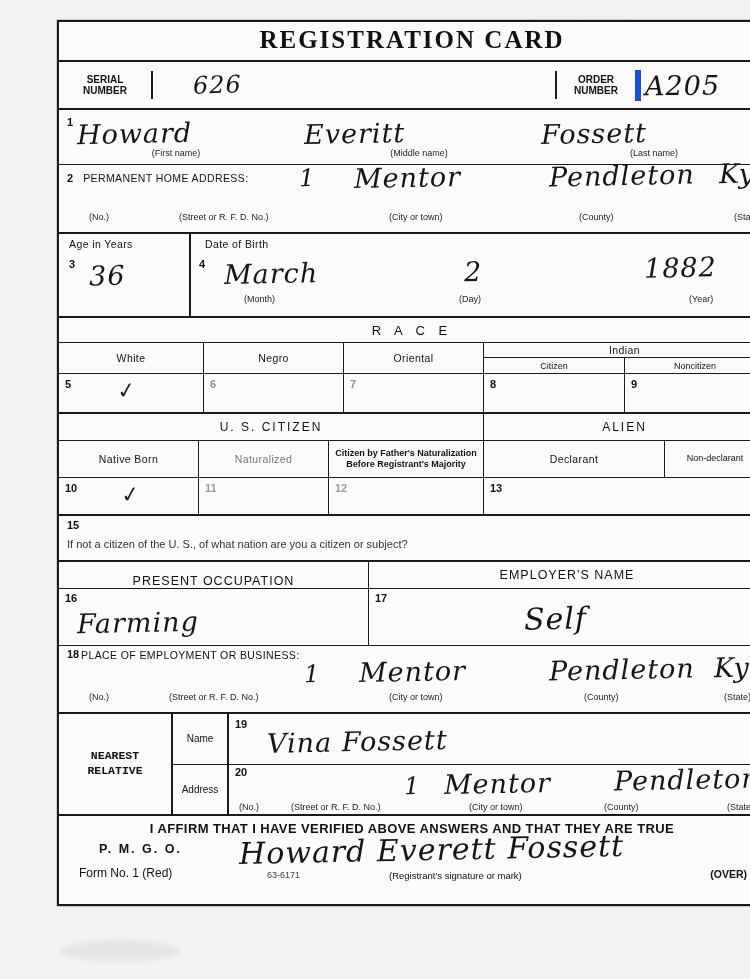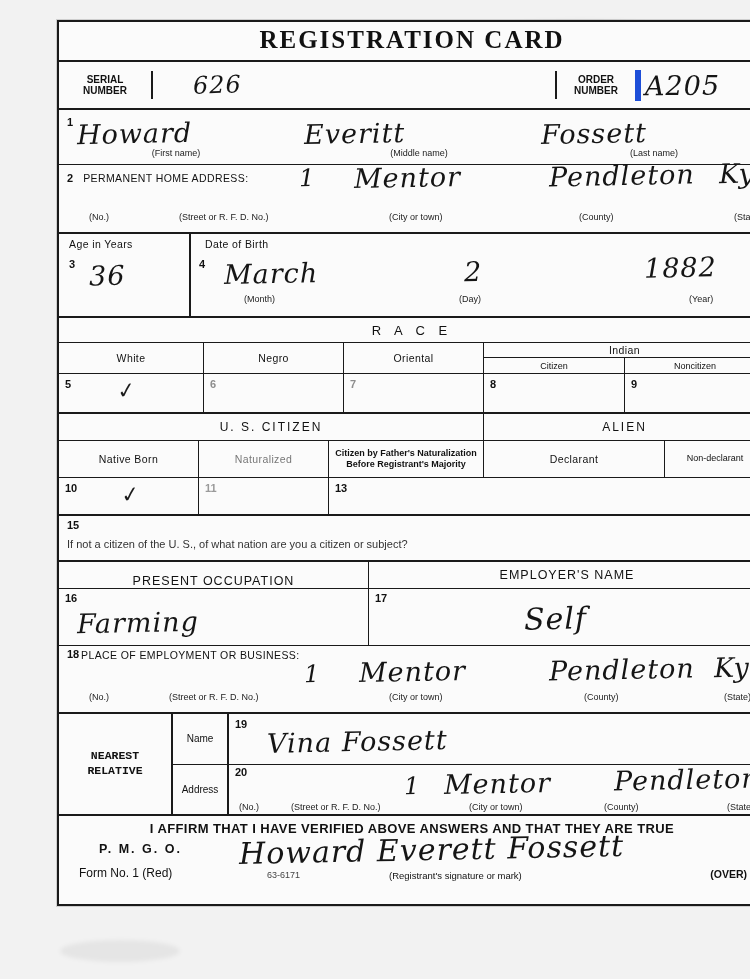--- a/index.html
+++ b/index.html
@@ -370,20 +370,23 @@
       </div>
     </div>
     <div class="cit-boxes">
       <div style="width:140px;border-right:1px solid #1a1a1a;">
         <span class="num cellnum">10</span>
         <span class="check" style="position:absolute;left:62px;top:4px;">✓</span>
       </div>
       <div style="width:130px;border-right:1px solid #1a1a1a;">
         <span class="num cellnum" style="color:#9a9a9a;">11</span>
       </div>
+      <div style="width:155px;border-right:1px solid #1a1a1a;">
+        <span class="num cellnum" style="color:#9a9a9a;">12</span>
+      </div>
       <div style="flex:1;border-right:1px solid #1a1a1a;">
         <span class="num cellnum">13</span>
       </div>
     </div>
 
     <div class="q15">
       <span class="num n">15</span>
       <span class="t">If not a citizen of the U. S., of what nation are you a citizen or subject?</span>
     </div>
 

